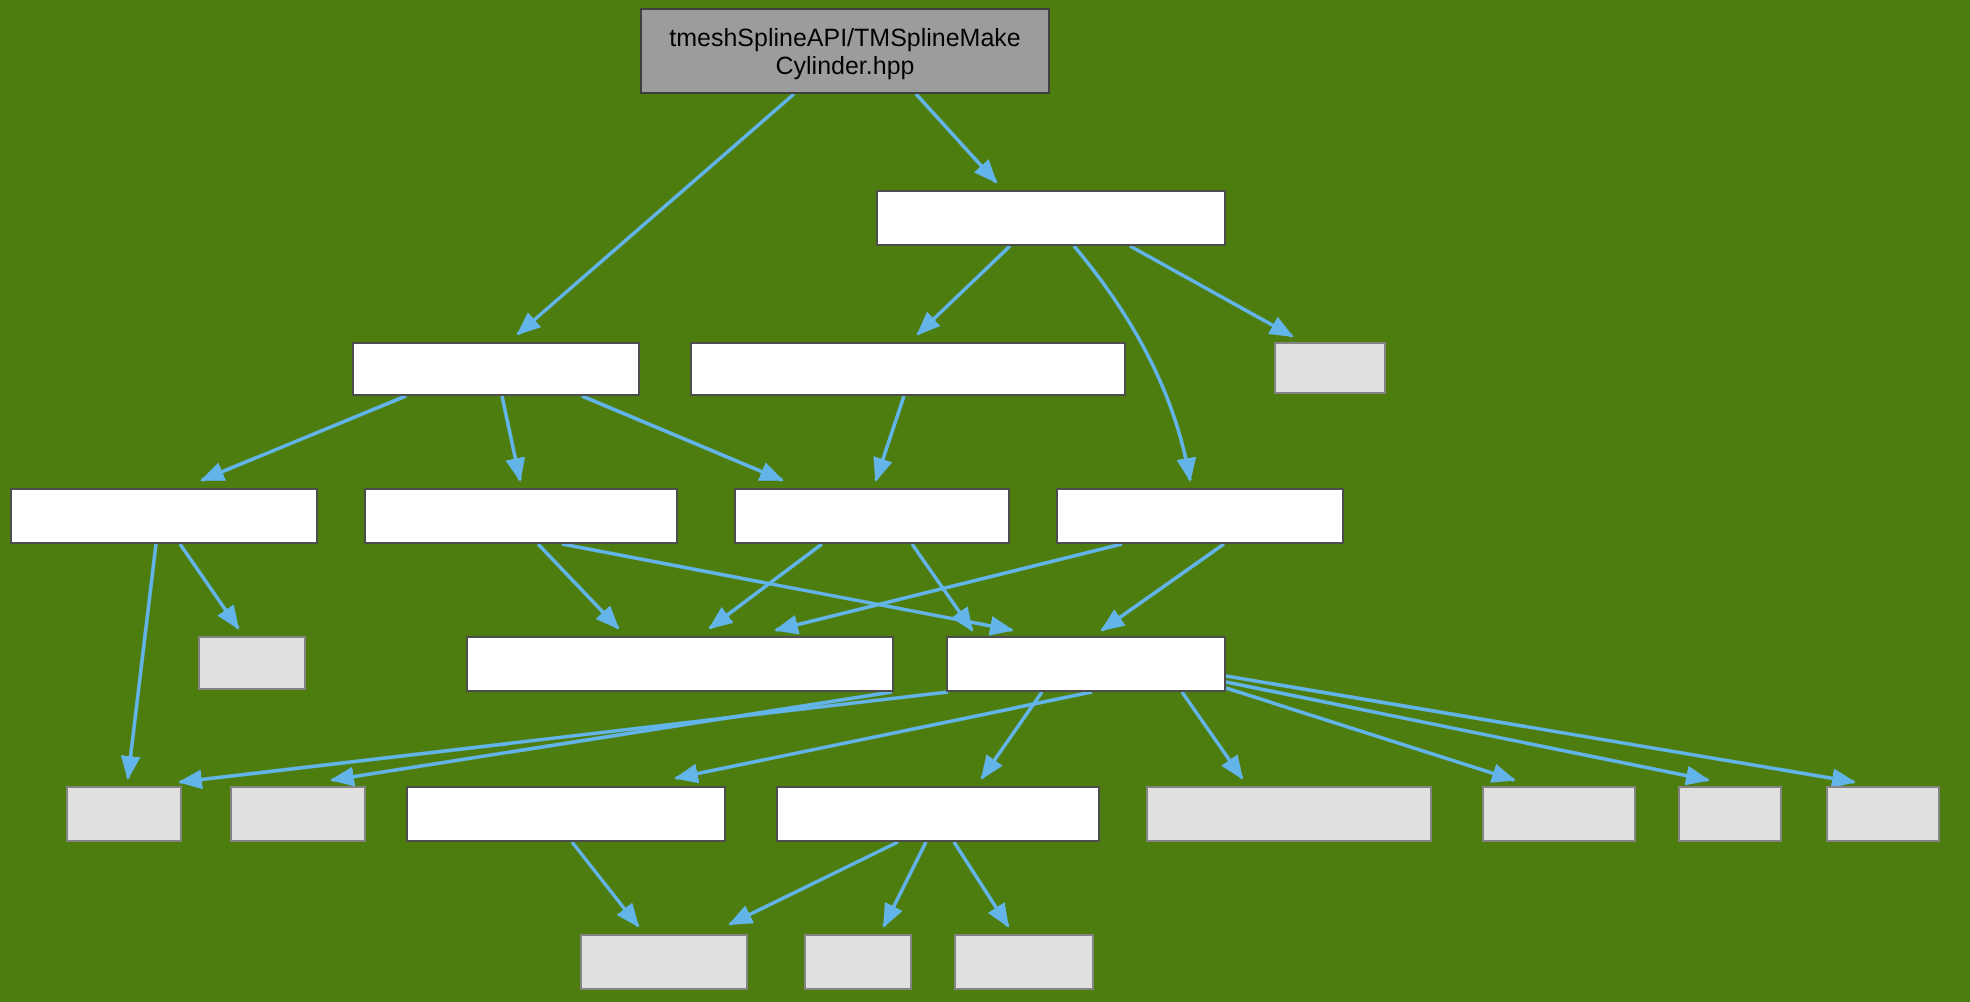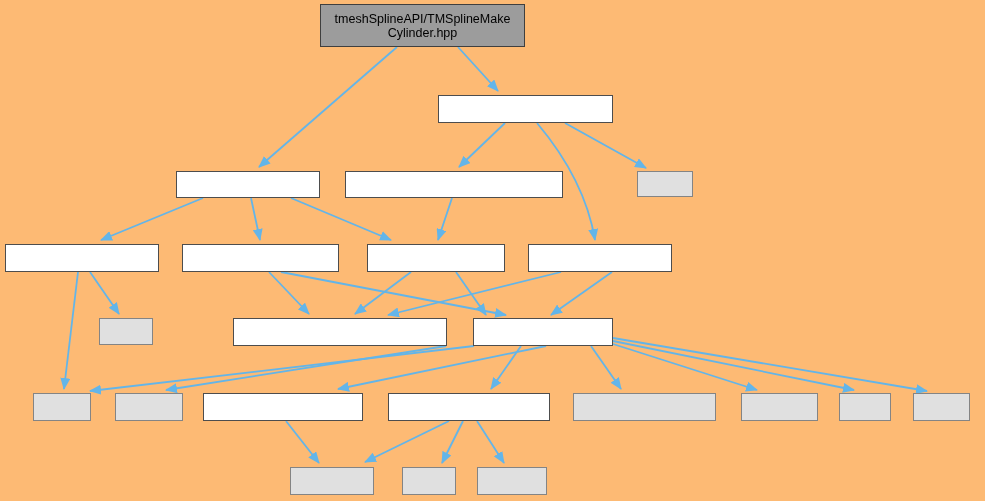--- a/index.html
+++ b/index.html
@@ -1,17 +1,17 @@
 <!DOCTYPE html>
 <html><head>
 <meta charset="utf-8">
 <style>
   html,body{margin:0;padding:0;background:#000;}
   #canvas{
-    position:relative;width:985px;height:501px;background:#fdba74;overflow:hidden;
+    position:relative;width:985px;height:501px;background:#4d7c0f;overflow:hidden;
     font-family:"Liberation Sans","DejaVu Sans",sans-serif;
   }
   #edge-layer{position:absolute;left:0;top:0;width:985px;height:501px;}
   .node{
     position:absolute;box-sizing:border-box;display:flex;align-items:center;justify-content:center;
     text-align:center;color:#000;font-size:12.5px;line-height:14px;white-space:nowrap;
     background:#fff;border:1.5px solid #4d4d4d;
   }
   .node.leaf{background:#e0e0e0;border-color:#848484;}
   .node.root{background:#9c9c9c;border-color:#3f3f3f;white-space:normal;}

